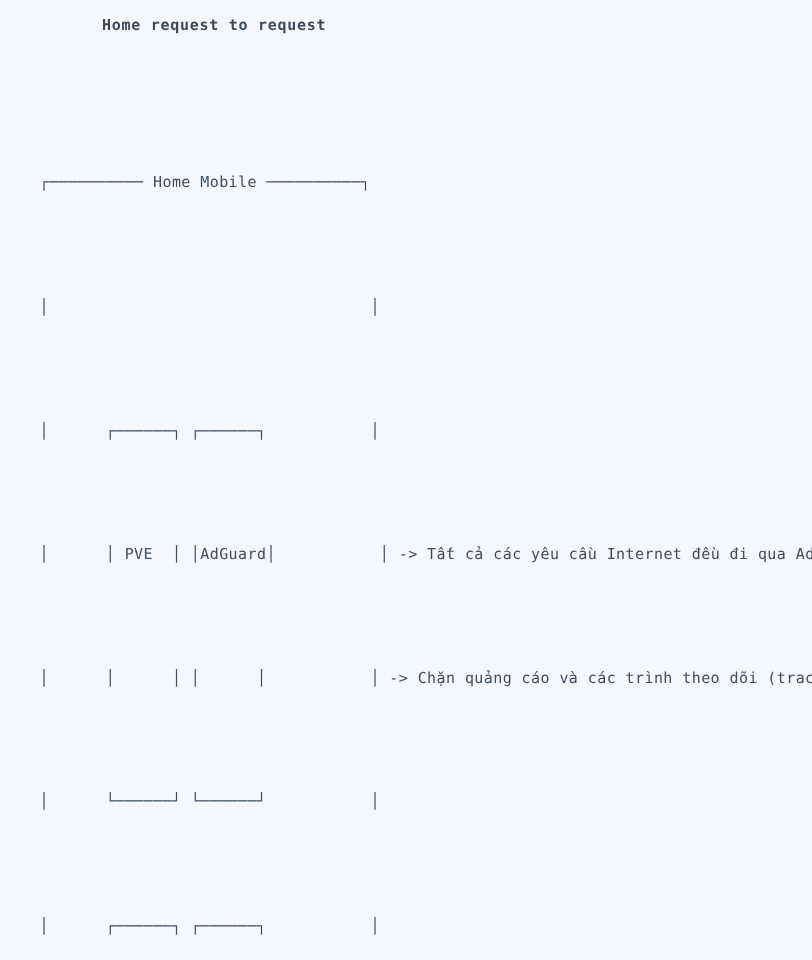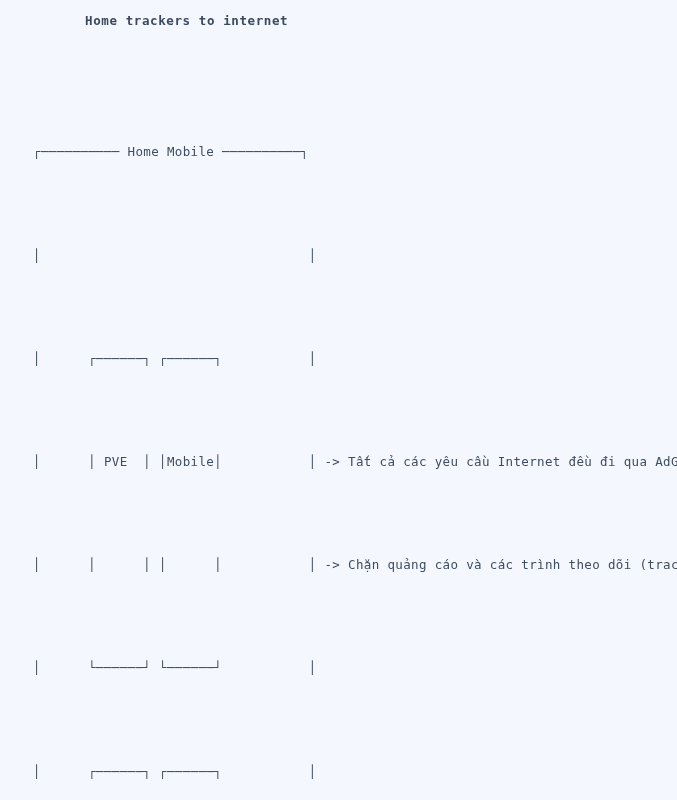--- a/index.html
+++ b/index.html
@@ -45,31 +45,31 @@
   }
   .note {
     color: #3f4d60;
   }
 </style>
 </head>
 <body>
 
 <div id="canvas">
 
-  <div class="title">Home trackers to internet</div>
+  <div class="title">Home request to request</div>
 
   <div class="grid">
 
     <div class="row"><span>┌────────── Home Mobile ──────────┐</span></div>
 
     <div class="row"><span>│                                  │</span></div>
 
     <div class="row"><span>│      ┌──────┐ ┌──────┐           │</span></div>
 
-    <div class="row"><span>│      │ PVE  │ │</span><span>Mobile</span><span>│           │ </span><span class="note">-&gt; Tất cả các yêu cầu Internet đều đi qua AdGuard.</span></div>
+    <div class="row"><span>│      │ PVE  │ │</span><span>AdGuard</span><span>│           │ </span><span class="note">-&gt; Tất cả các yêu cầu Internet đều đi qua AdGuard.</span></div>
 
     <div class="row"><span>│      │      │ │      │           │ </span><span class="note">-&gt; Chặn quảng cáo và các trình theo dõi (trackers)</span></div>
 
     <div class="row"><span>│      └──────┘ └──────┘           │</span></div>
 
     <div class="row"><span>│      ┌──────┐ ┌──────┐           │</span></div>
 
     
 
     

